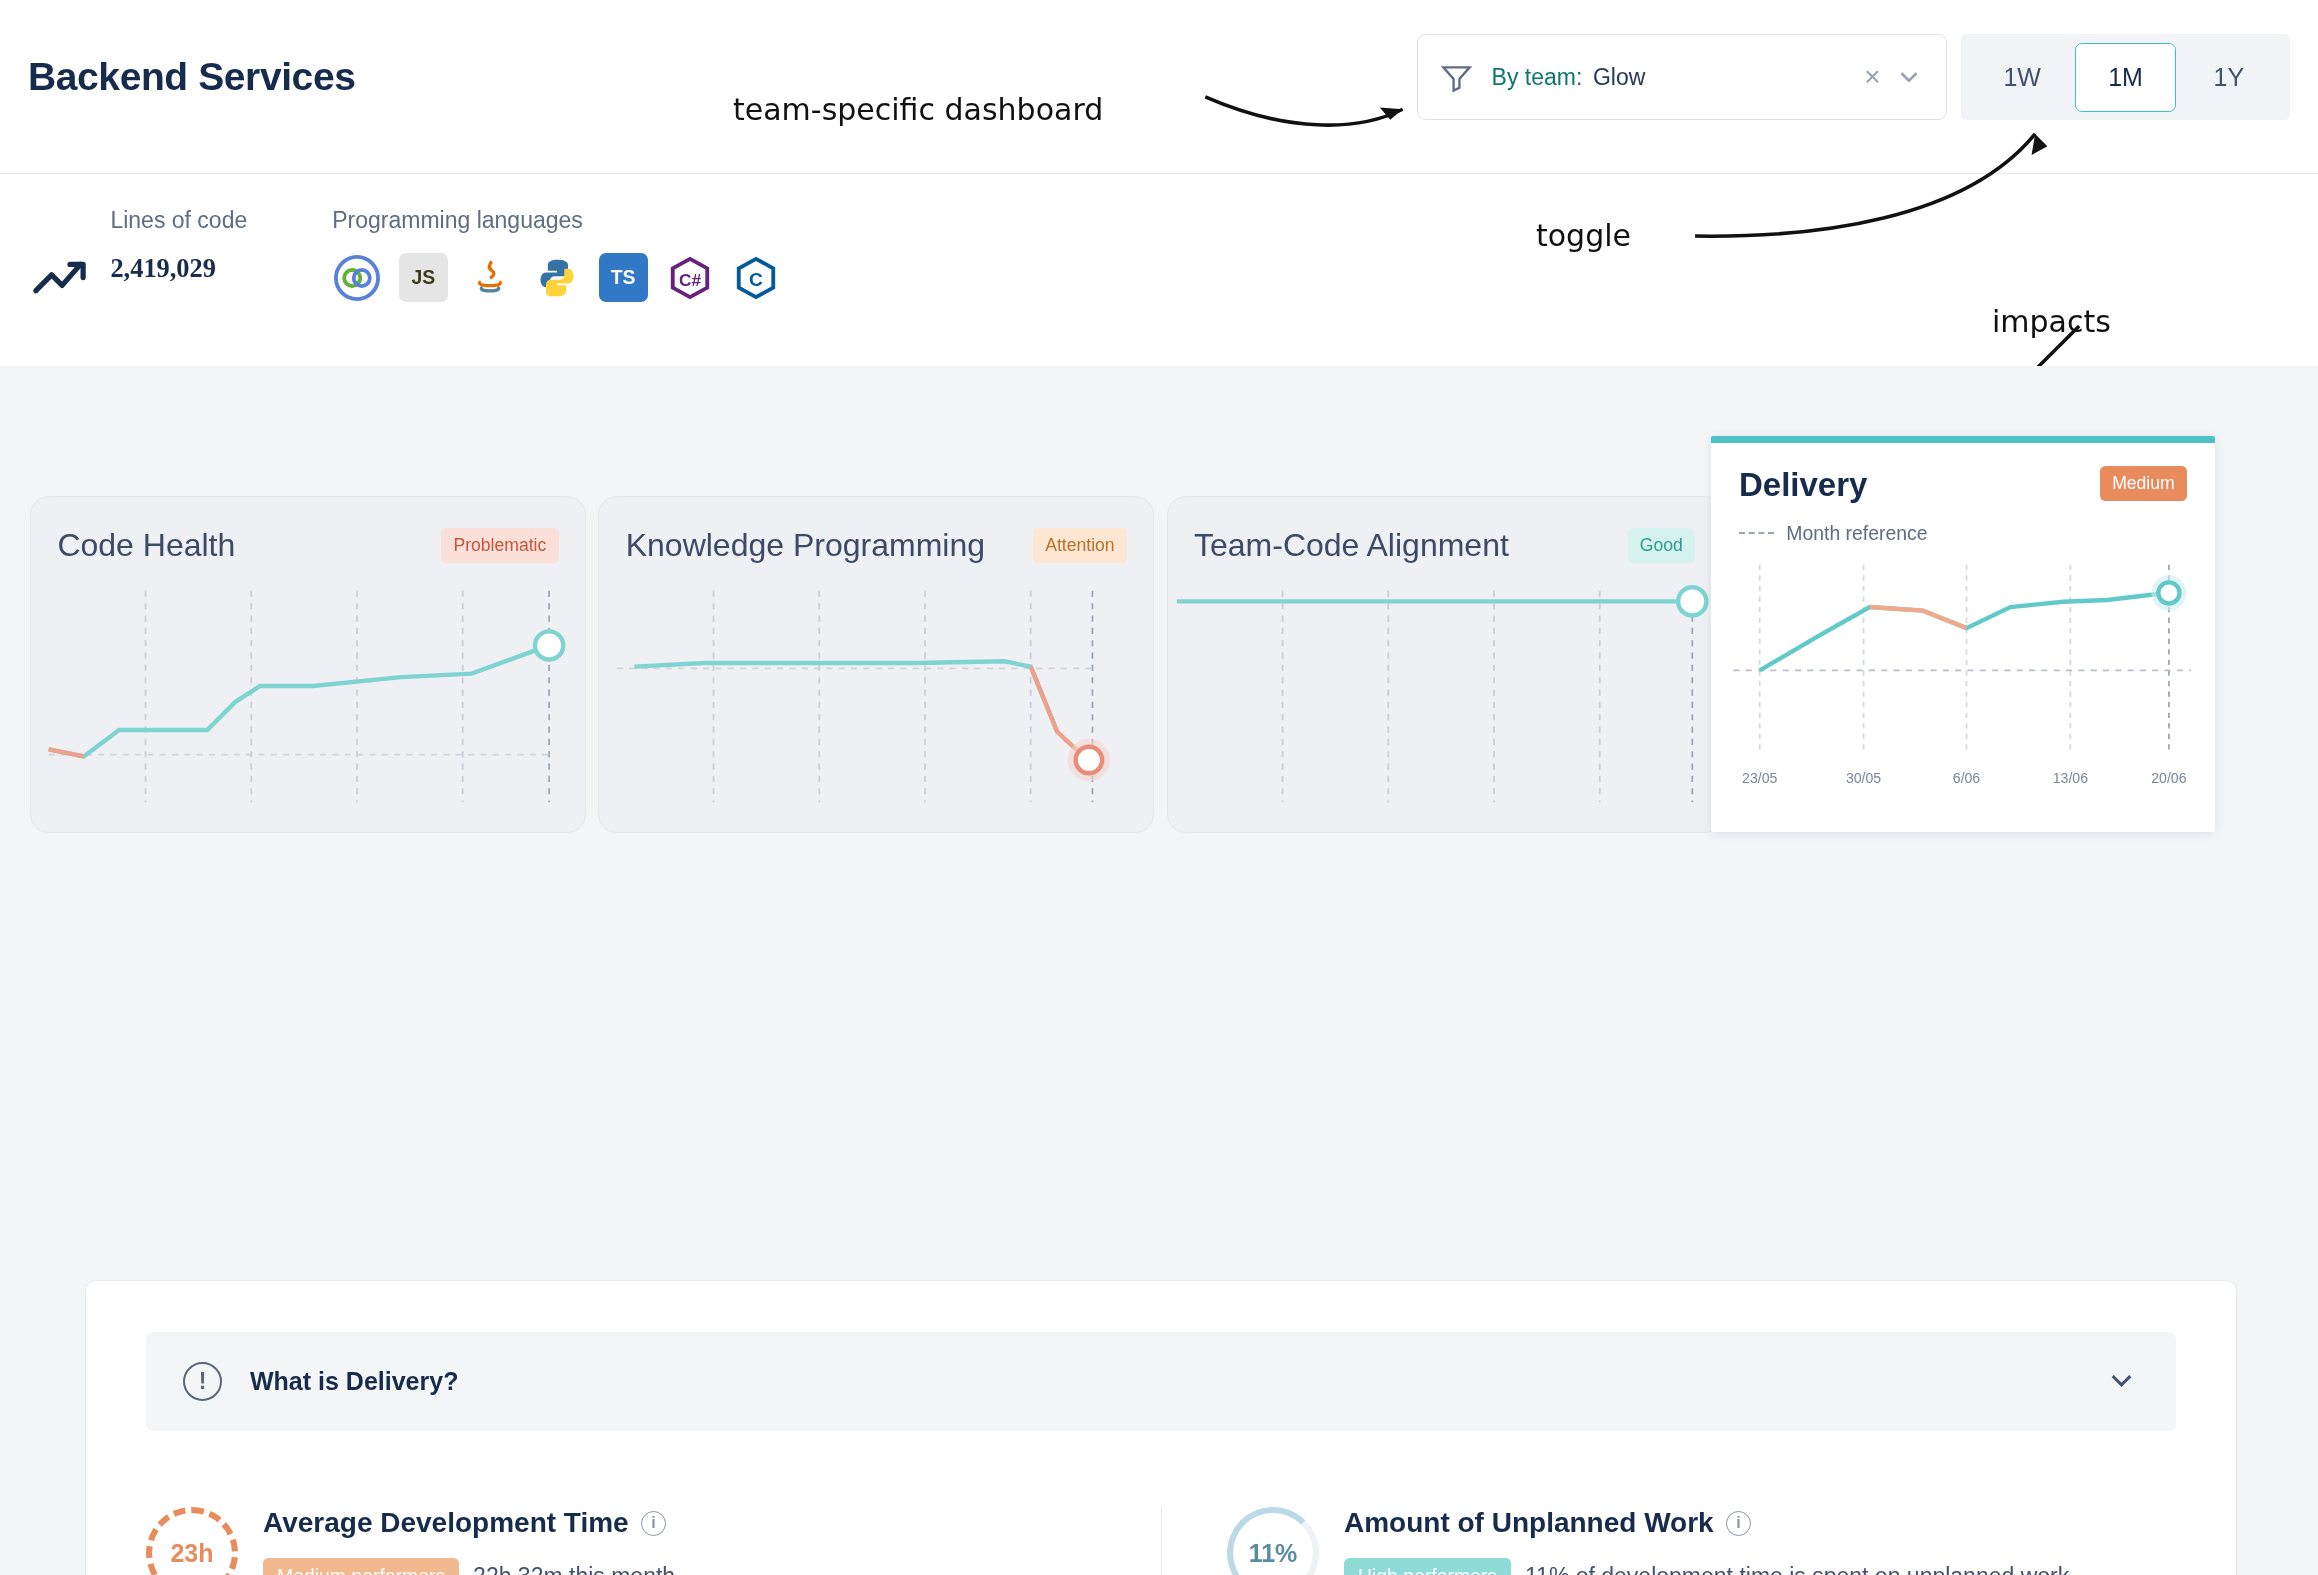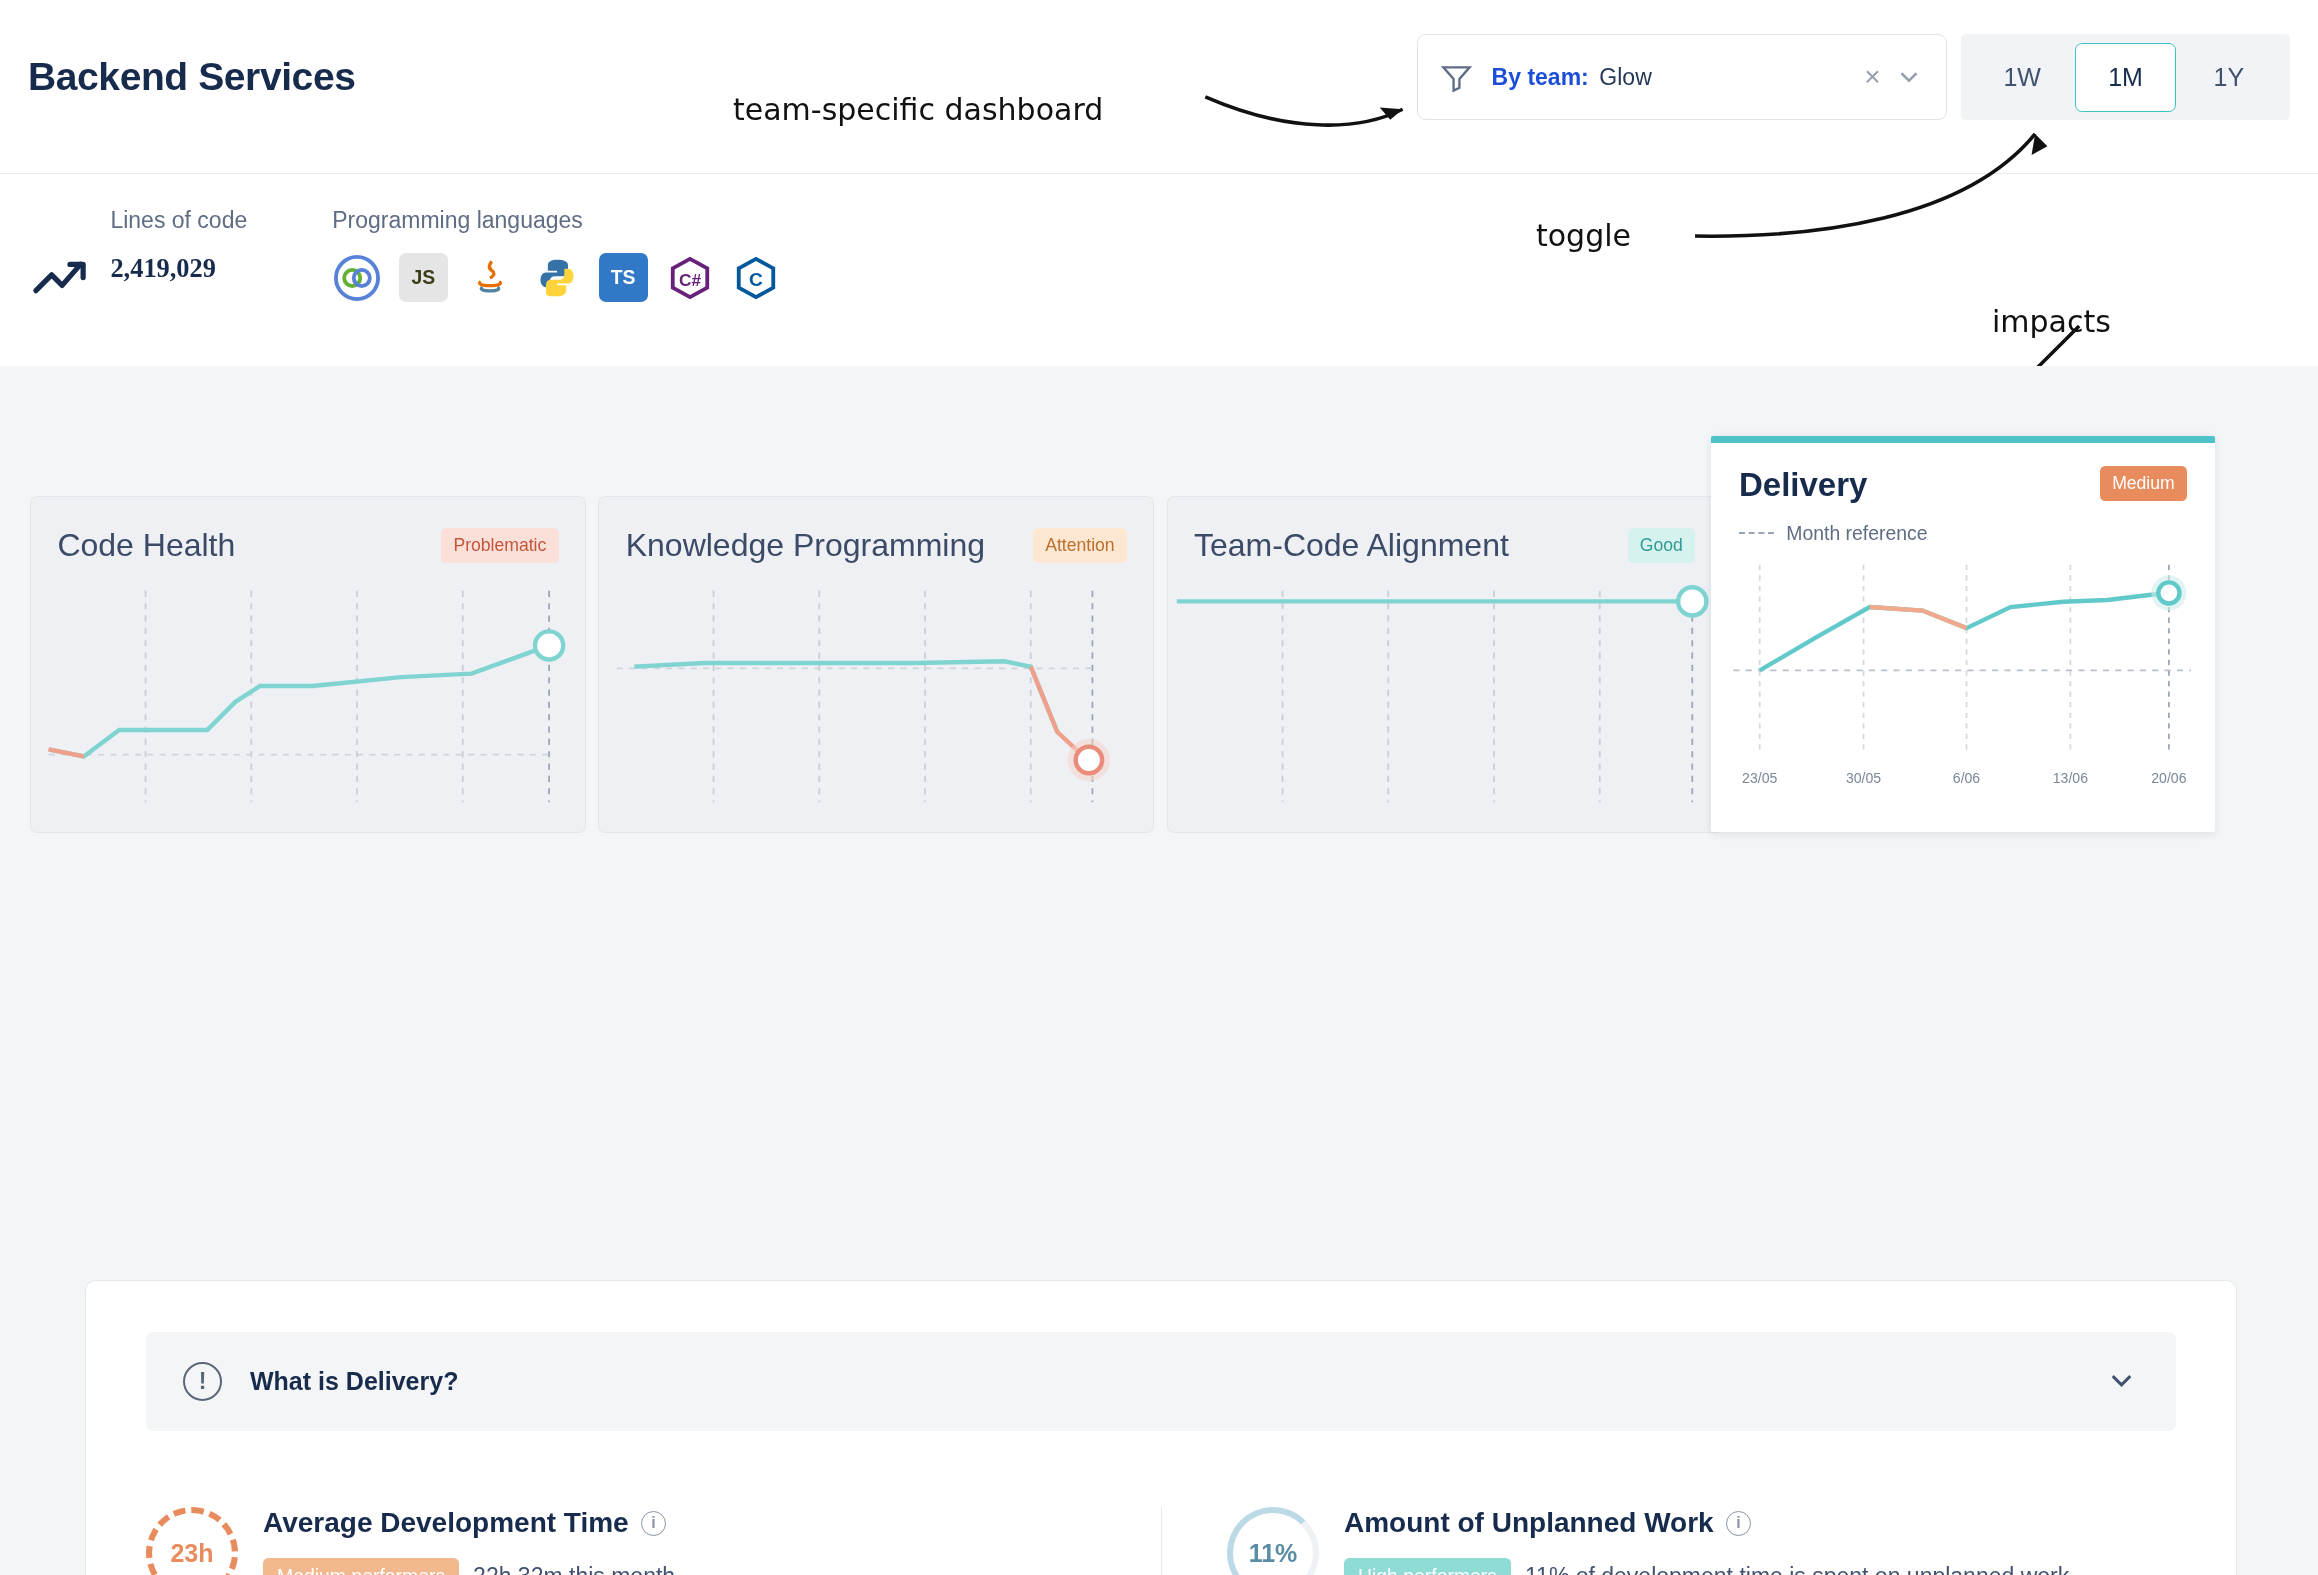--- a/index.html
+++ b/index.html
@@ -41,22 +41,21 @@
     border: 0.9px solid #dfe3e8;
     border-radius: 8.8px;
     background: #fff;
     display: flex;
     align-items: center;
     padding: 0 21px;
   }
   .filter-icon { width: 35px; height: 35px; margin-right: 17.6px; flex: 0 0 auto; }
   .filter-label {
     font-size: 23px;
-    color: #1d4ed8;
-    font-weight: bold;
+    color: #0f766e;
   }
   .filter-value {
     font-size: 23px;
     color: #253858;
     margin-left: 10.6px;
   }
   .filter-clear {
     margin-left: auto;
     font-size: 28px;
     color: #97a0af;
@@ -164,21 +163,21 @@
     left: 30px;
     top: 130px;
     display: flex;
     gap: 12.3px;
   }
   .mcard {
     width: 556px;
     height: 337px;
     background: #eef0f3;
     border: 0.9px solid #e3e6ea;
-    border-radius: 7px;
+    border-radius: 19px;
     padding: 30px 26.4px 0 26.4px;
     position: relative;
     overflow: hidden;
   }
   .mcard-head {
     display: flex;
     align-items: center;
     justify-content: space-between;
   }
   .mcard-title {

